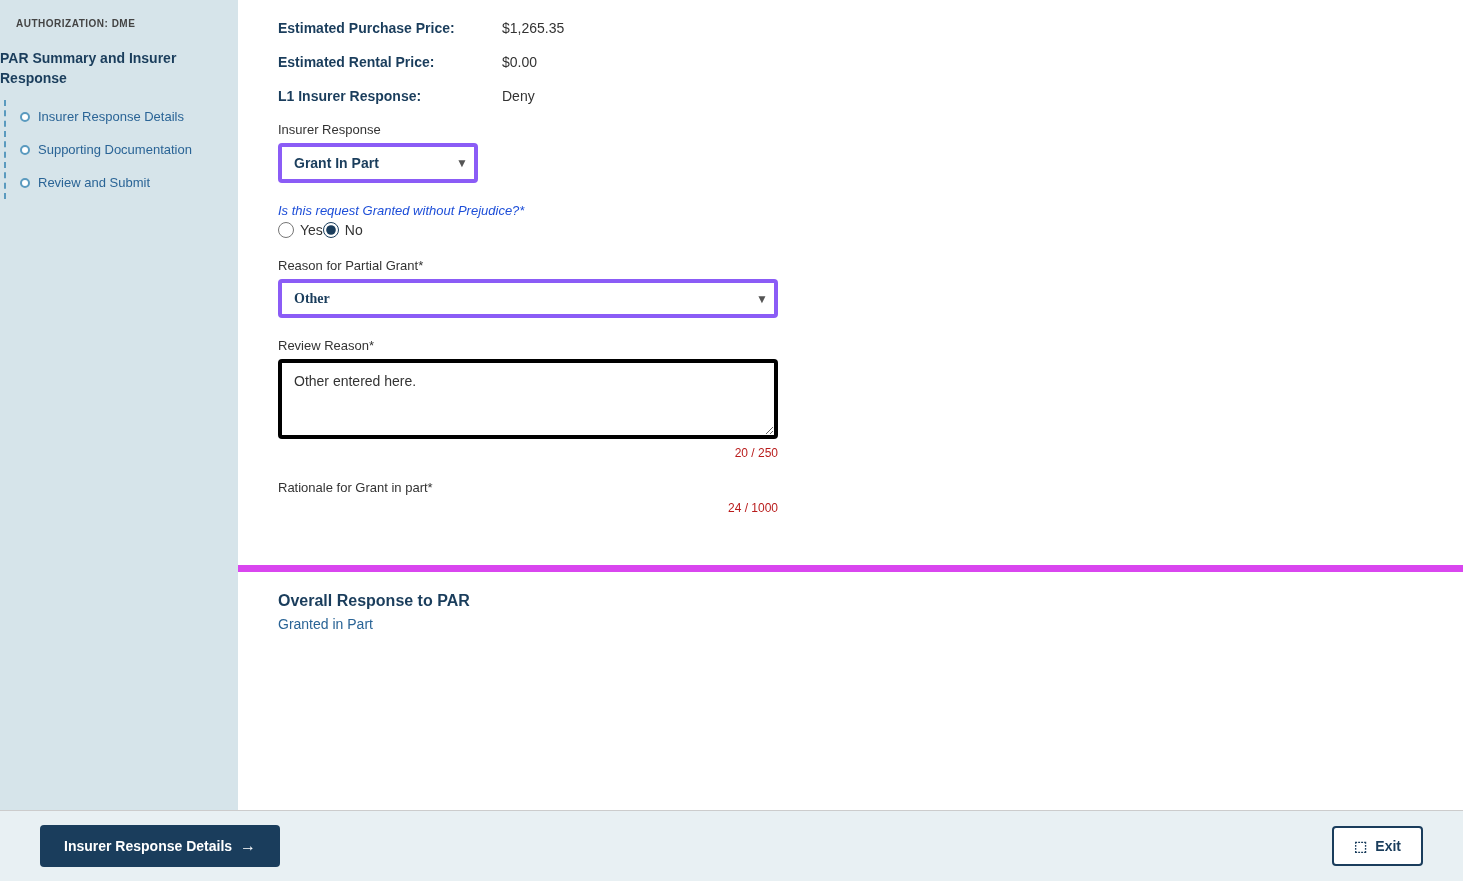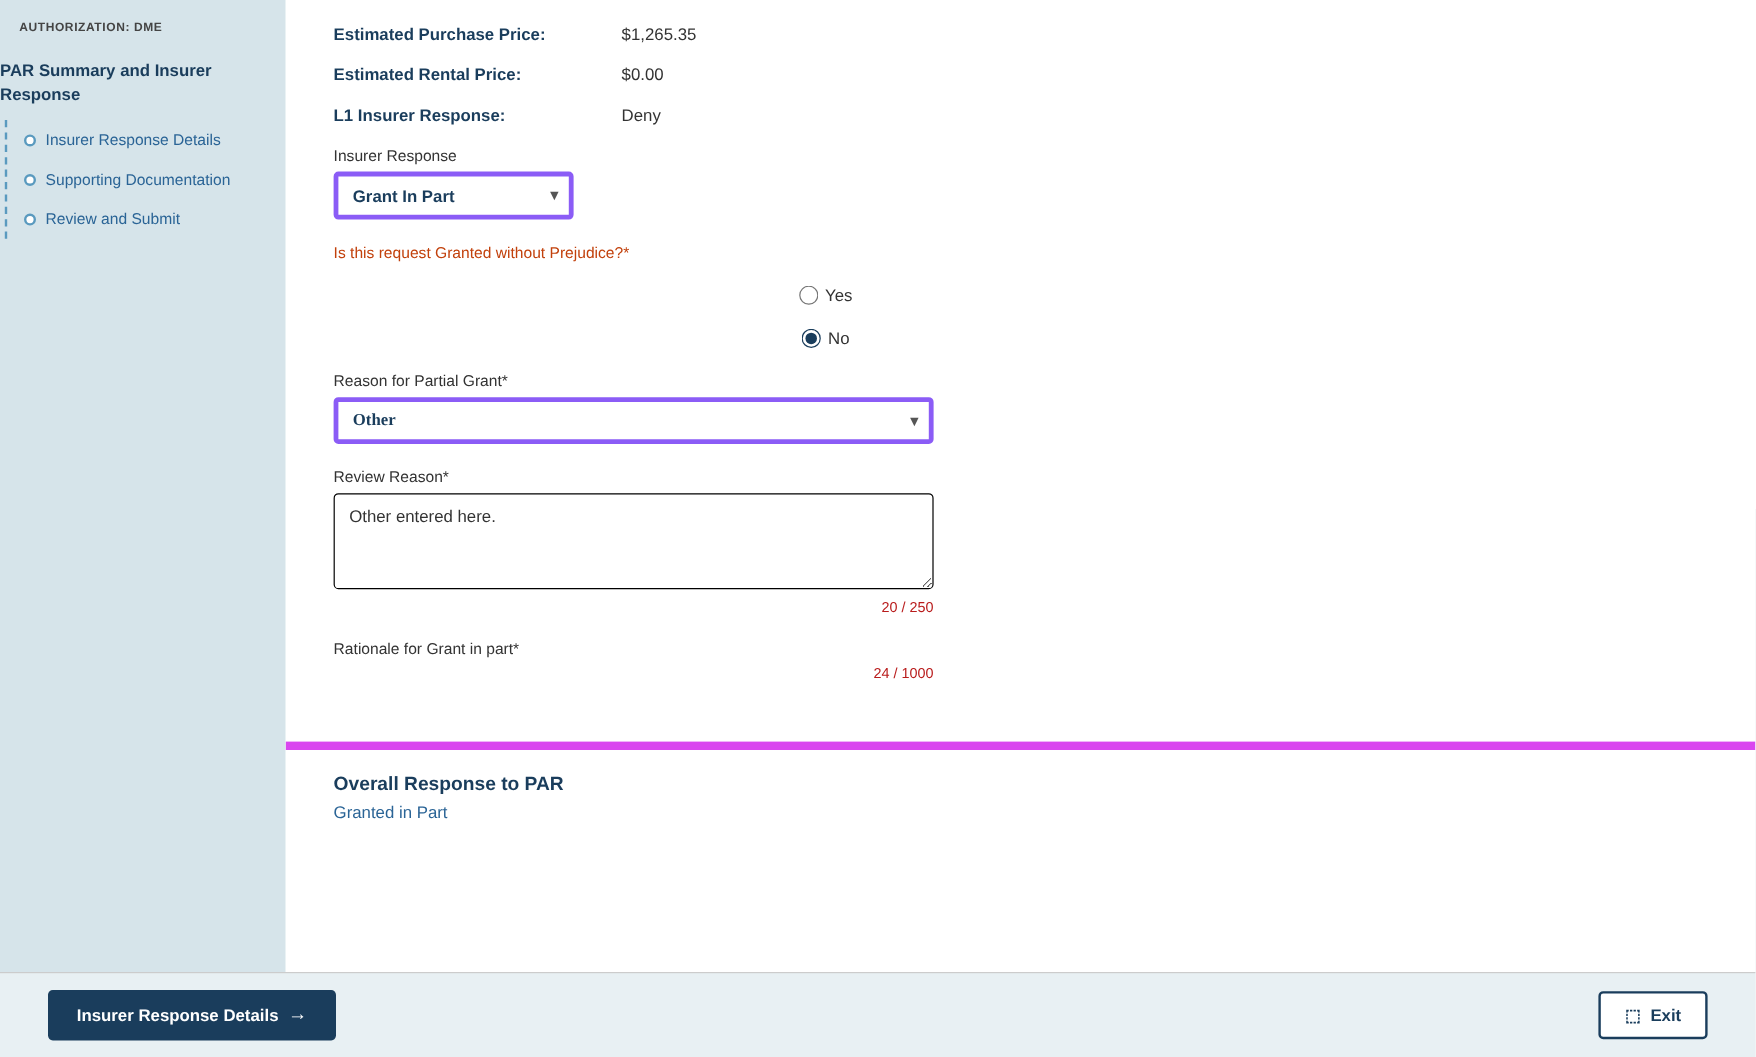--- a/index.html
+++ b/index.html
@@ -92,21 +92,21 @@
 
     .content-area {
       padding: 20px 40px 30px 40px;
       max-width: 900px;
     }
 
     .field-row {
       display: flex;
       align-items: baseline;
       margin-bottom: 18px;
-      gap: 20px;
+      gap: 4px;
     }
 
     .field-label {
       font-size: 14px;
       font-weight: bold;
       color: #1a3d5c;
       min-width: 220px;
     }
 
     .field-value {
@@ -154,51 +154,50 @@
     }
 
     .select-full {
       width: 500px;
       font-family: Liberation Serif, serif;
     }
 
     .radio-group {
       display: flex;
       align-items: center;
-      gap: 20px;
       margin-top: 4px;
-      flex-direction: column;
     }
 
     .radio-label {
       display: flex;
       align-items: center;
       gap: 6px;
       font-size: 14px;
       color: #333;
       cursor: pointer;
     }
 
     .radio-input {
       width: 16px;
       height: 16px;
       cursor: pointer;
       accent-color: #1a3d5c;
     }
 
     .question-label {
       font-size: 13px;
-      color: #c2410c;
-      margin-bottom: 20px;
+      color: #1d4ed8;
+      margin-bottom: 4px;
+      font-style: italic;
     }
 
     .textarea-field {
       width: 500px;
       height: 80px;
-      border: 1px solid #000000;
+      border: 4px solid #000000;
       border-radius: 4px;
       padding: 10px 12px;
       font-size: 14px;
       color: #333;
       resize: vertical;
       font-family: Arial, sans-serif;
     }
 
     .char-count {
       font-size: 12px;

